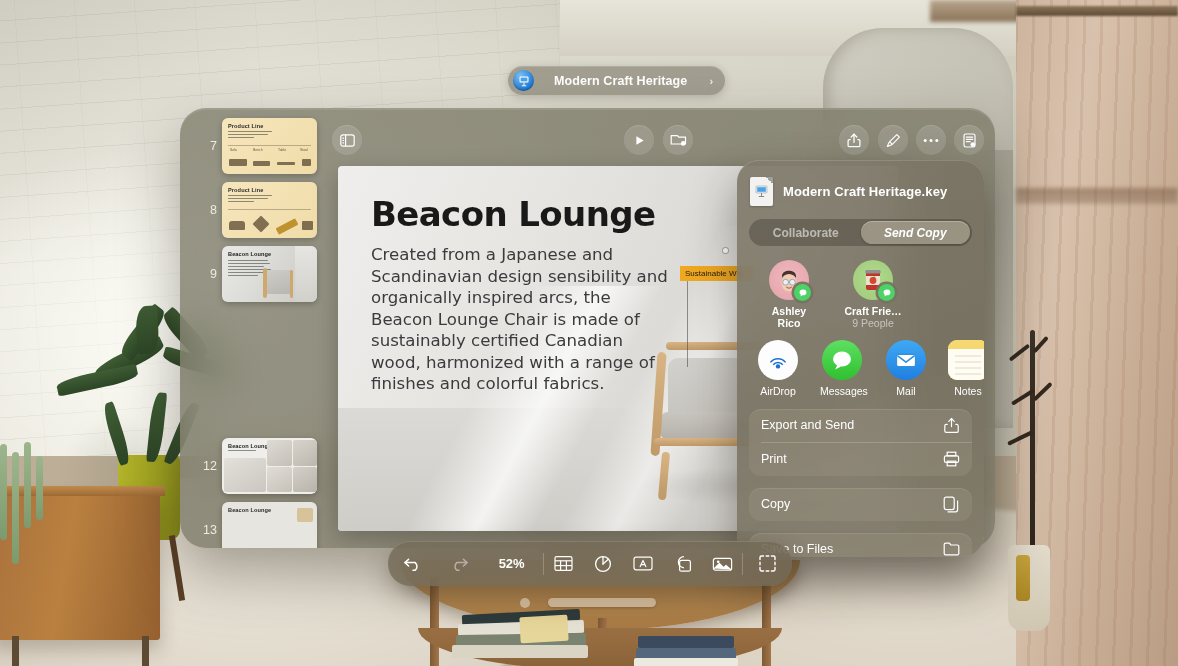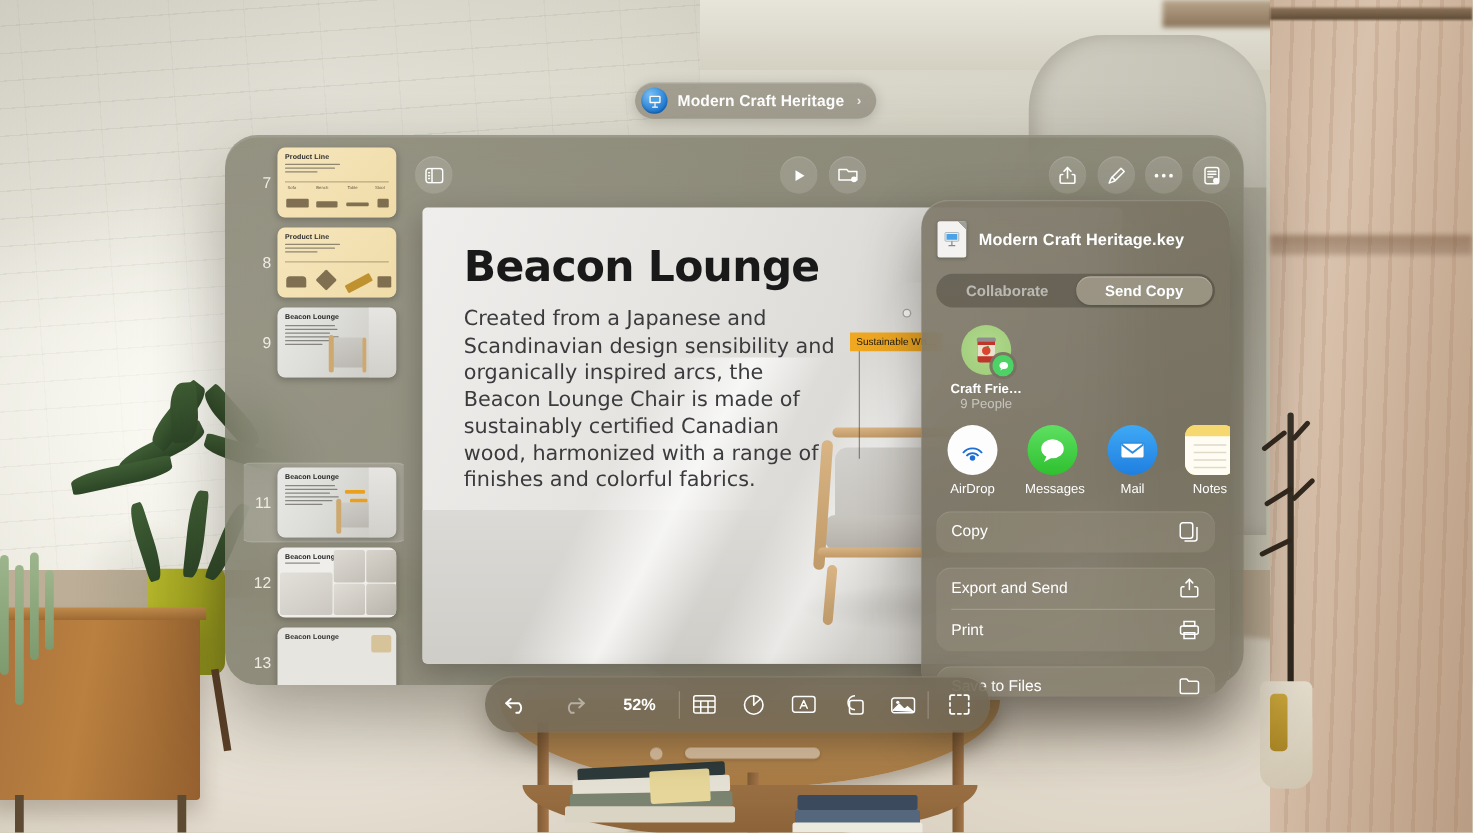--- a/index.html
+++ b/index.html
@@ -146,21 +146,21 @@
     background: linear-gradient(180deg,#9a7043,#8a6238);
     border-radius: 50% / 0 0 100% 100%;
   }
   .table-leg { position:absolute; width:9px; background: linear-gradient(90deg,#7e5a33,#a4754a); }
   .books { position:absolute; }
   .book { position:absolute; border-radius:2px; }
 
   
   #title-pill {
     position: absolute; left: 508px; top: 66px; height: 29px;
-    display: flex; align-items: center; gap: 8px;
+    display: flex; align-items: center; gap: 20px;
     padding: 0 12px 0 5px;
     border-radius: 15px;
     background: rgba(116,112,96,.55);
     backdrop-filter: blur(16px);
     box-shadow: 0 2px 10px rgba(0,0,0,.18), inset 0 1px 0 rgba(255,255,255,.14);
     color: #fff; font-size: 12.5px; font-weight: 600; letter-spacing: .1px;
     white-space: nowrap;
   }
   .kn-doc-icon {
     width: 21px; height: 21px; border-radius: 50%;
@@ -286,21 +286,21 @@
     background: linear-gradient(225deg, rgba(150,150,145,.9) 50%, rgba(243,242,240,0) 50%);
   }
   .ss-filename { font-size: 13px; font-weight: 700; letter-spacing:.1px; }
   .seg {
     margin: 13px 12px 0 12px; height: 27px; border-radius: 14px;
     background: rgba(70,66,56,.45); display:flex; padding:2px; position:relative;
   }
   .seg-item { flex:1; display:flex; align-items:center; justify-content:center;
     font-size: 12px; font-weight: 600; border-radius: 12px; color: rgba(255,255,255,.55); }
   .seg-item.active { background: rgba(176,170,152,.70); color:#fff;
-    box-shadow: 0 1px 3px rgba(0,0,0,.2), inset 0 1px 0 rgba(255,255,255,.25); }
+    box-shadow: 0 1px 3px rgba(0,0,0,.2), inset 0 1px 0 rgba(255,255,255,.25); font-style: italic; }
   .people { display:flex; gap:22px; padding: 14px 0 0 21px; }
   .person { width: 62px; text-align:center; }
   .avatar { width: 40px; height: 40px; border-radius: 50%; margin: 0 auto; position: relative; }
   .av-ashley { background: radial-gradient(circle at 50% 42%, #f0b8be, #e3a2aa); }
   .av-foodie { background: radial-gradient(circle at 50% 45%, #b3d98f, #9dcb77); }
   .badge { position:absolute; right:-2px; bottom:-1px; width:17px; height:17px; border-radius:50%;
     background:#4cd265; box-shadow: 0 0 0 2.5px rgba(120,114,98,.95); display:flex;align-items:center;justify-content:center;}
   .p-name { font-size: 10.5px; font-weight: 600; line-height: 1.18; margin-top: 5px; }
   .p-sub { font-size: 10.5px; color: rgba(255,255,255,.55); line-height:1.18;}
   .apps { display:flex; gap: 22px; padding: 10px 0 0 21px; }
@@ -468,40 +468,20 @@
             <i style="width:30px"></i>
           </div>
         <div class="th-chairimg" style="left:44px;top:24px;width:26px;height:24px;background:linear-gradient(160deg,#cfcdc8,#b9b6b0);"></div>
         <div class="th-chairimg" style="left:41px;top:22px;width:4px;height:30px;background:#cda96f;"></div>
         <div class="th-chairimg" style="left:68px;top:24px;width:3px;height:28px;background:#cda96f;"></div>
         <div style="position:absolute;right:0;top:0;width:22px;height:56px;background:linear-gradient(180deg,#e6e5e1,#d2d0cb);"></div>
       </div>
     </div>
 
 
-    <div class="nav-row selected" style="top:258px;">
-      <span class="nav-num">11</span>
-      <div class="thumb th-photo">
-        <div class="th-title" style="color:#1b1b1b">Beacon Lounge</div>
-        <div class="th-body" style="top:14px;">
-            <i style="width:40px"></i>
-            <i style="width:42px"></i>
-            <i style="width:36px"></i>
-            <i style="width:43px"></i>
-            <i style="width:38px"></i>
-            <i style="width:30px"></i>
-          </div>
-        <div class="th-mark" style="left:54px;top:18px;width:16px;"></div>
-        <div class="th-mark" style="left:58px;top:25px;width:14px;"></div>
-        <div class="th-mark" style="left:64px;top:44px;width:18px;"></div>
-        <div class="th-chairimg" style="left:50px;top:28px;width:28px;height:20px;background:linear-gradient(160deg,#cfcdc8,#b9b6b0);"></div>
-        <div class="th-chairimg" style="left:47px;top:25px;width:4px;height:28px;background:#cda96f;"></div>
-        <div style="position:absolute;right:0;top:0;width:22px;height:56px;background:linear-gradient(180deg,#e6e5e1,#d2d0cb);"></div>
-      </div>
-    </div>
 
     <div class="nav-row" style="top:322px;">
       <span class="nav-num">12</span>
       <div class="thumb th-photo" style="background:#efeeea">
         <div class="th-title" style="color:#1b1b1b">Beacon Lounge</div>
         <div class="th-body" style="top:12px;">
             <i style="width:28px"></i>
           </div>
         <div style="position:absolute;left:2px;top:20px;width:42px;height:34px;background:linear-gradient(150deg,#e3e0da,#cbc7c0);border-radius:2px;"></div>
         <div style="position:absolute;left:45px;top:2px;width:25px;height:26px;background:linear-gradient(150deg,#dedbd4,#c4c0b8);border-radius:2px;"></div>
@@ -629,20 +609,40 @@
     <span class="ss-filename">Modern Craft Heritage.key</span>
   </div>
 
   <div class="seg">
     <div class="seg-item">Collaborate</div>
     <div class="seg-item active">Send Copy</div>
   </div>
 
   <div class="people">
     <div class="person">
+      <div class="avatar av-ashley">
+        <svg width="40" height="40" viewBox="0 0 40 40" style="position:absolute;left:0;top:0;">
+          <path d="M13 16 C13 9, 27 9, 27 16 L27 18 C27 18, 25 14, 20 14 C15 14, 13 18, 13 18 Z" fill="#4a342a"></path>
+          <ellipse cx="20" cy="23" rx="7.6" ry="8.6" fill="#f2cdb4"></ellipse>
+          <circle cx="16.6" cy="22.2" r="2.9" fill="#e9f1f6" stroke="#8d97a0" stroke-width=".8"></circle>
+          <circle cx="23.4" cy="22.2" r="2.9" fill="#e9f1f6" stroke="#8d97a0" stroke-width=".8"></circle>
+          <line x1="19.5" y1="22" x2="20.5" y2="22" stroke="#8d97a0" stroke-width=".8"></line>
+          <path d="M17.6 27 Q20 29.2 22.4 27" stroke="#b5705f" stroke-width="1.1" fill="none" stroke-linecap="round"></path>
+        </svg>
+        <span class="badge">
+          <svg width="10" height="10" viewBox="0 0 10 10">
+              <ellipse cx="5" cy="4.4" rx="3.4" ry="2.8" fill="#fff"></ellipse>
+              <path d="M3.2 6.4 L2.2 8.4 L4.6 7" fill="#fff"></path>
+            </svg>
+        </span>
+      </div>
+      <div class="p-name">Ashley</div>
+      <div class="p-name" style="margin-top:0">Rico</div>
+    </div>
+    <div class="person">
       <div class="avatar av-foodie">
         <svg width="40" height="40" viewBox="0 0 40 40" style="position:absolute;left:0;top:0;">
           <rect x="13" y="11" width="14" height="19" rx="2" fill="#c0352b"></rect>
           <rect x="12.4" y="10" width="15.2" height="3.4" rx="1.2" fill="#8f8f8f"></rect>
           <rect x="13" y="16" width="14" height="9" fill="#e8e2cf"></rect>
           <circle cx="20" cy="20.5" r="3.4" fill="#d9452f"></circle>
           <path d="M20 17.6 q1.2 -1.6 2.4 -.6 q-.8 1.2 -2.4 .8" fill="#5e8b3a"></path>
         </svg>
         <span class="badge">
           <svg width="10" height="10" viewBox="0 0 10 10">
@@ -696,32 +696,20 @@
           <line x1="7" y1="28" x2="33" y2="28" stroke="#ded9c8" stroke-width="1.2"></line>
           <line x1="7" y1="34" x2="33" y2="34" stroke="#ded9c8" stroke-width="1.2"></line>
         </svg>
       </div>
       <div class="app-lbl">Notes</div>
     </div>
   </div>
 
   <div class="act-group">
     <div class="act-row">
-      <span>Copy</span>
-      <span class="ic">
-        <svg width="17" height="17" viewBox="0 0 17 17" fill="none" stroke="#fff" stroke-width="1.2">
-          <rect x="1.2" y="1.2" width="10" height="12.4" rx="2"></rect>
-          <path d="M4.6 15.8 H12.6 A2 2 0 0 0 14.6 13.8 V4.6"></path>
-        </svg>
-      </span>
-    </div>
-  </div>
-
-  <div class="act-group">
-    <div class="act-row">
       <span>Export and Send</span>
       <span class="ic">
         <svg width="17" height="17" viewBox="0 0 17 17" fill="none" stroke="#fff" stroke-width="1.2" stroke-linecap="round">
           <path d="M8.5 1.6 V9.6"></path>
             <path d="M5.8 4.3 L8.5 1.5 L11.2 4.3"></path>
           <path d="M4.2 7.4 H3.2 A1.4 1.4 0 0 0 1.8 8.8 V14 A1.4 1.4 0 0 0 3.2 15.4 H13.8 A1.4 1.4 0 0 0 15.2 14 V8.8 A1.4 1.4 0 0 0 13.8 7.4 H12.8"></path>
         </svg>
       </span>
     </div>
     <div class="act-div"></div>
@@ -732,20 +720,32 @@
           <rect x="4.2" y="1.2" width="8.6" height="3.6"></rect>
           <rect x="1.4" y="4.8" width="14.2" height="6.6" rx="1.6"></rect>
           <rect x="4.2" y="10.2" width="8.6" height="4.6"></rect>
         </svg>
       </span>
     </div>
   </div>
 
   <div class="act-group">
     <div class="act-row">
+      <span>Copy</span>
+      <span class="ic">
+        <svg width="17" height="17" viewBox="0 0 17 17" fill="none" stroke="#fff" stroke-width="1.2">
+          <rect x="1.2" y="1.2" width="10" height="12.4" rx="2"></rect>
+          <path d="M4.6 15.8 H12.6 A2 2 0 0 0 14.6 13.8 V4.6"></path>
+        </svg>
+      </span>
+    </div>
+  </div>
+
+  <div class="act-group">
+    <div class="act-row">
       <span>Save to Files</span>
       <span class="ic">
         <svg width="17" height="14" viewBox="0 0 17 14" fill="none" stroke="#fff" stroke-width="1.2" stroke-linejoin="round">
           <path d="M1.2 2.6 A1.4 1.4 0 0 1 2.6 1.2 H6.4 L7.9 3 H14.4 A1.4 1.4 0 0 1 15.8 4.4 V11.4 A1.4 1.4 0 0 1 14.4 12.8 H2.6 A1.4 1.4 0 0 1 1.2 11.4 Z"></path>
         </svg>
       </span>
     </div>
   </div>
 </div>
 

